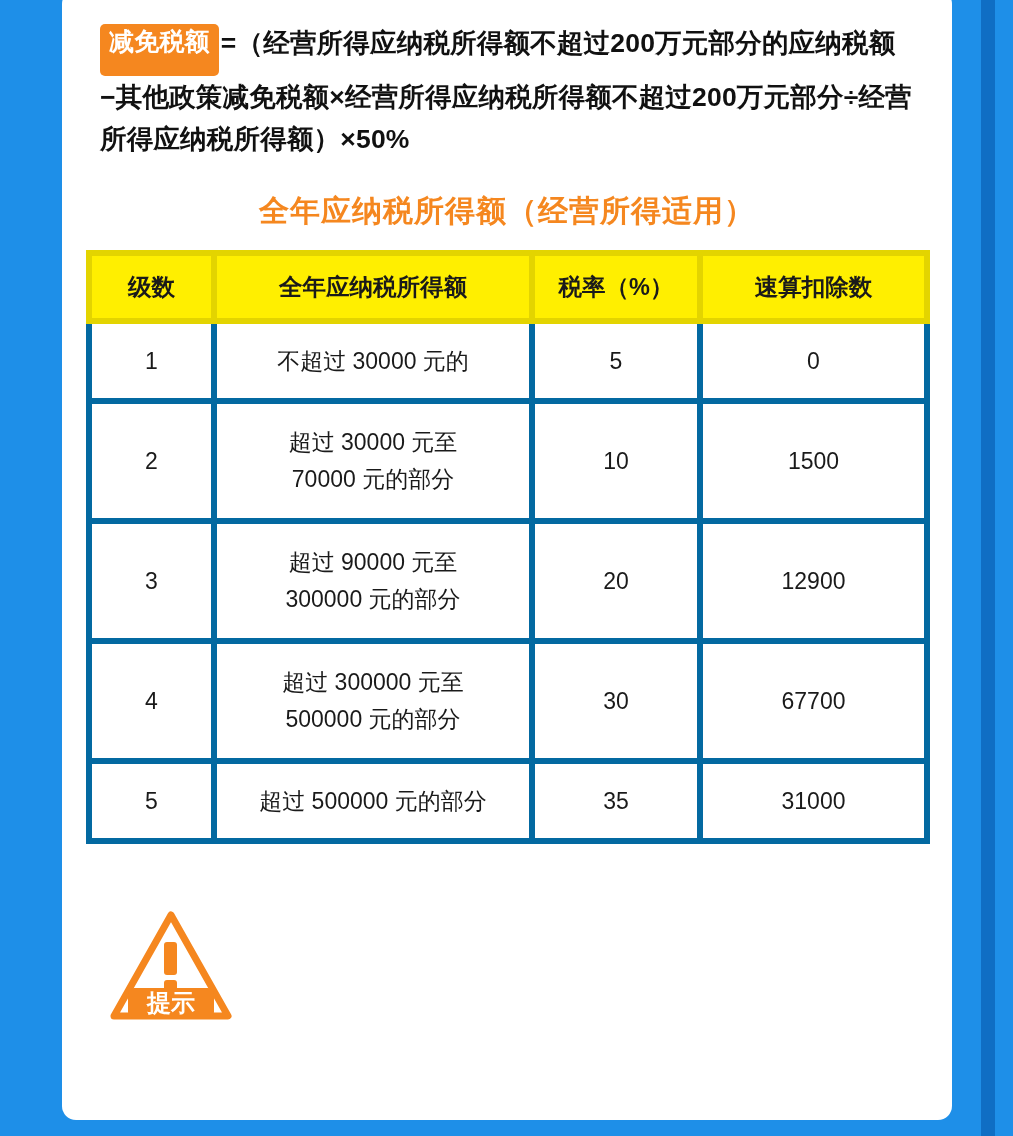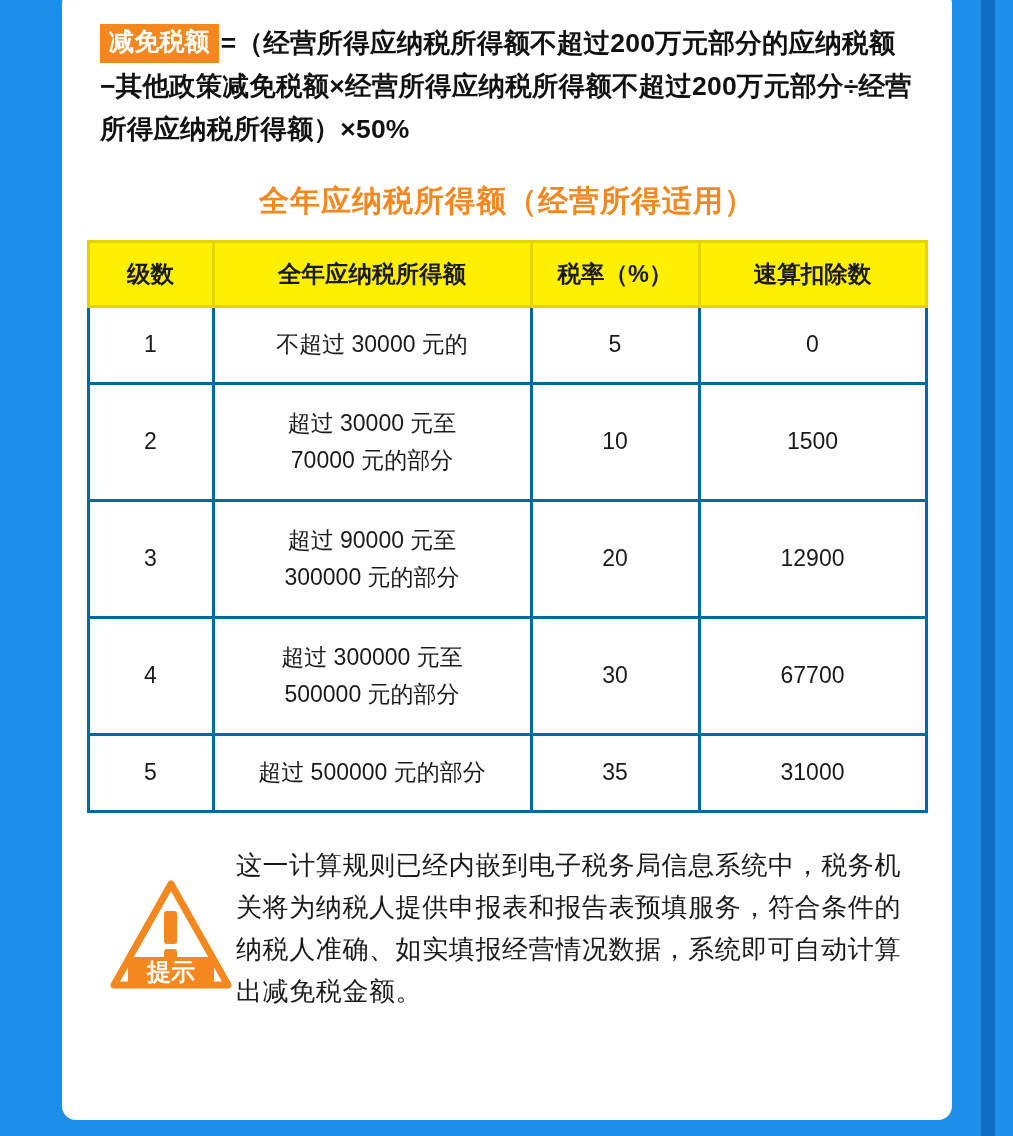--- a/index.html
+++ b/index.html
@@ -52,22 +52,22 @@
     font-weight: bold;
     color: #111111;
     line-height: 1.62;
     letter-spacing: 0.2px;
     padding: 14px 4px 4px 14px;
   }
   .formula .hl {
     display: inline-block;
     background: #f5871f;
     color: #ffffff;
-    border-radius: 0;
-    padding: 2px 9px 6px 9px;
+    border-radius: 5px;
+    padding: 2px 9px 19px 9px;
     margin-right: 2px;
     font-size: 25px;
     line-height: 1.22;
     vertical-align: 2px;
   }
 
   
   .table-title {
     text-align: center;
     color: #f5871f;
@@ -82,21 +82,21 @@
   table.rate-table {
     width: 838px;
     margin: 0 auto;
     border-collapse: collapse;
     table-layout: fixed;
     font-size: 23px;
     color: #1a1a1a;
   }
   table.rate-table th,
   table.rate-table td {
-    border: 3px solid #0369a1;
+    border: 6px solid #0369a1;
     text-align: center;
     vertical-align: middle;
   }
   table.rate-table thead th {
     background: #ffef00;
     font-weight: bold;
     height: 60px;
     font-size: 23.5px;
     color: #1a1a1a;
     border-color: #e3d400;
@@ -220,16 +220,15 @@
   <div class="tip-wrap">
     <div class="tip-badge">
       <svg width="122" height="112" viewBox="0 0 122 112" xmlns="http://www.w3.org/2000/svg">
         <path d="M61 5 L118 106 L4 106 Z" fill="#ffffff" stroke="#f5871f" stroke-width="7" stroke-linejoin="round"></path>
         <rect x="54" y="32" width="13" height="33" rx="3" fill="#f5871f"></rect>
         <rect x="54" y="70" width="13" height="11" rx="3" fill="#f5871f"></rect>
         <rect x="18" y="78" width="86" height="30" rx="6" fill="#f5871f"></rect>
         <text x="61" y="101" font-family="Liberation Sans, sans-serif" font-size="24" font-weight="bold" fill="#ffffff" text-anchor="middle">提示</text>
       </svg>
     </div>
-    <div class="tip-text">这一计算规则已经内嵌到电子税务局信息系统中，税务机关将为纳税人提供申报表和报告表预填服务，符合条件的纳税人准确、如实填报经营情况数据，系统即可自动计算出减免税金额。</div>
   </div>
 
 </div>
 
 </body></html>

